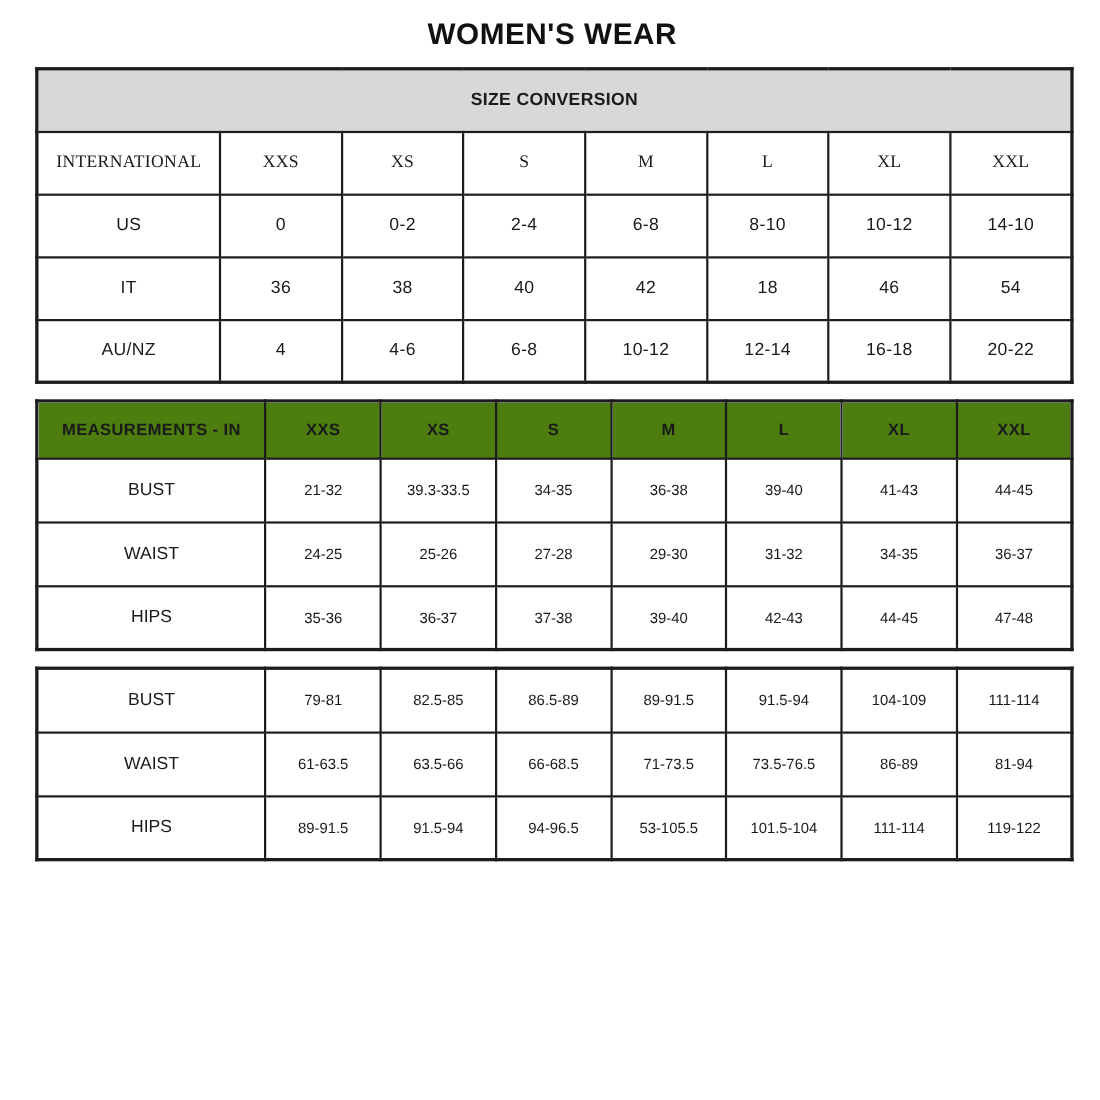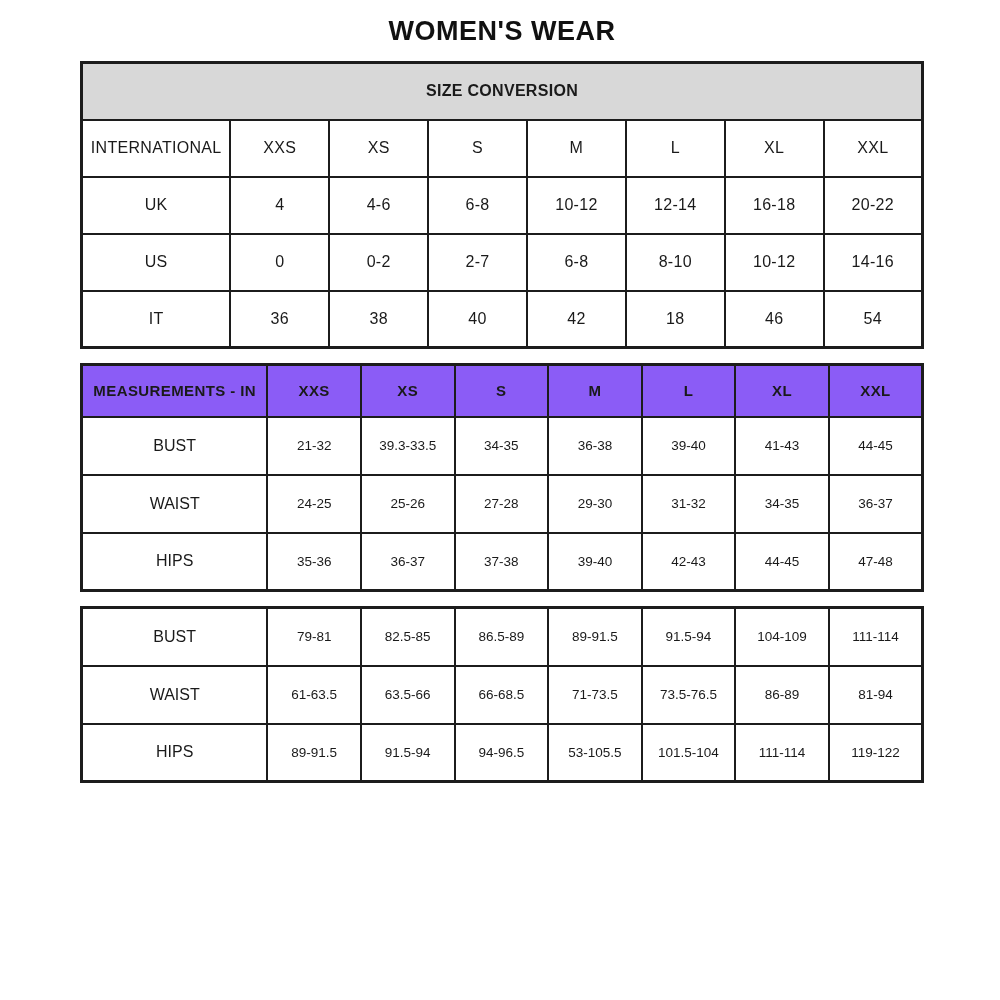--- a/index.html
+++ b/index.html
@@ -15,21 +15,21 @@
   .title {
     text-align: center;
     font-size: 27px;
     font-weight: bold;
     letter-spacing: 0.5px;
     margin-top: 2px;
     margin-bottom: 14px;
     color: #111111;
   }
   table {
-    width: 844px;
+    width: 944px;
     border-collapse: collapse;
     table-layout: fixed;
     margin: 14px auto 9px auto;
   }
   td, th {
     border: 2px solid #1c1c1c;
     text-align: center;
     vertical-align: middle;
     font-weight: normal;
     overflow: hidden;
@@ -38,24 +38,24 @@
   .t1 { border: 3px solid #1c1c1c; }
   .t2 { border: 3px solid #1c1c1c; }
   .grayband {
     background: #d8d8d8;
     font-weight: bold;
     font-size: 16px;
     letter-spacing: 0.6px;
     height: 48px;
   }
   .t1 td { font-size: 16px; height: 57px; letter-spacing: 0.3px; }
-  .t1 .hdr td { font-size: 16px; }
+  .t1 .hdr td { font-size: 16px; font-family: Liberation Serif, serif; }
   .t2 td { font-size: 13.5px; height: 58px; }
   .t2 .hdr td {
-    background: #8b5cf6;
+    background: #4d7c0f;
     font-weight: bold;
     font-size: 15px;
     height: 52px;
     letter-spacing: 0.4px;
   }
   .t1 col.c0 { width: 17.7%; }
   .t1 col.cn { width: 11.757%; }
   .t2 col.c0 { width: 22.1%; }
   .t2 col.cn { width: 11.128%; }
 </style>
@@ -85,48 +85,48 @@
       <td>INTERNATIONAL</td>
       <td>XXS</td>
       <td>XS</td>
       <td>S</td>
       <td>M</td>
       <td>L</td>
       <td>XL</td>
       <td>XXL</td>
     </tr>
     <tr>
-      <td>UK</td>
-      <td>4</td>
-      <td>4-6</td>
-      <td>6-8</td>
-      <td>10-12</td>
-      <td>12-14</td>
-      <td>16-18</td>
-      <td>20-22</td>
-    </tr>
-    <tr>
       <td>US</td>
       <td>0</td>
       <td>0-2</td>
-      <td>2-7</td>
+      <td>2-4</td>
       <td>6-8</td>
       <td>8-10</td>
       <td>10-12</td>
-      <td>14-16</td>
+      <td>14-10</td>
     </tr>
     <tr>
       <td>IT</td>
       <td>36</td>
       <td>38</td>
       <td>40</td>
       <td>42</td>
       <td>18</td>
       <td>46</td>
       <td>54</td>
+    </tr>
+    <tr>
+      <td>AU/NZ</td>
+      <td>4</td>
+      <td>4-6</td>
+      <td>6-8</td>
+      <td>10-12</td>
+      <td>12-14</td>
+      <td>16-18</td>
+      <td>20-22</td>
     </tr>
   </tbody>
     </table>
 
   <table class="t2">
     <colgroup>
       <col class="c0">
         <col class="cn">
         <col class="cn">
         <col class="cn">

